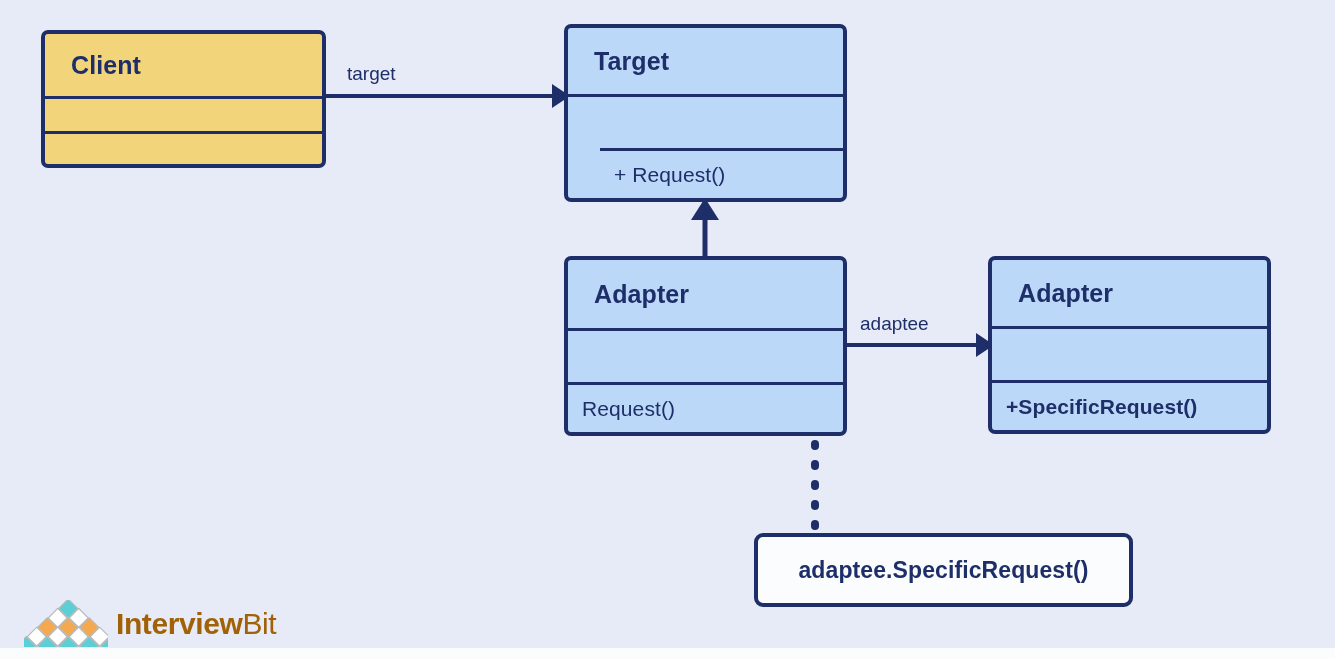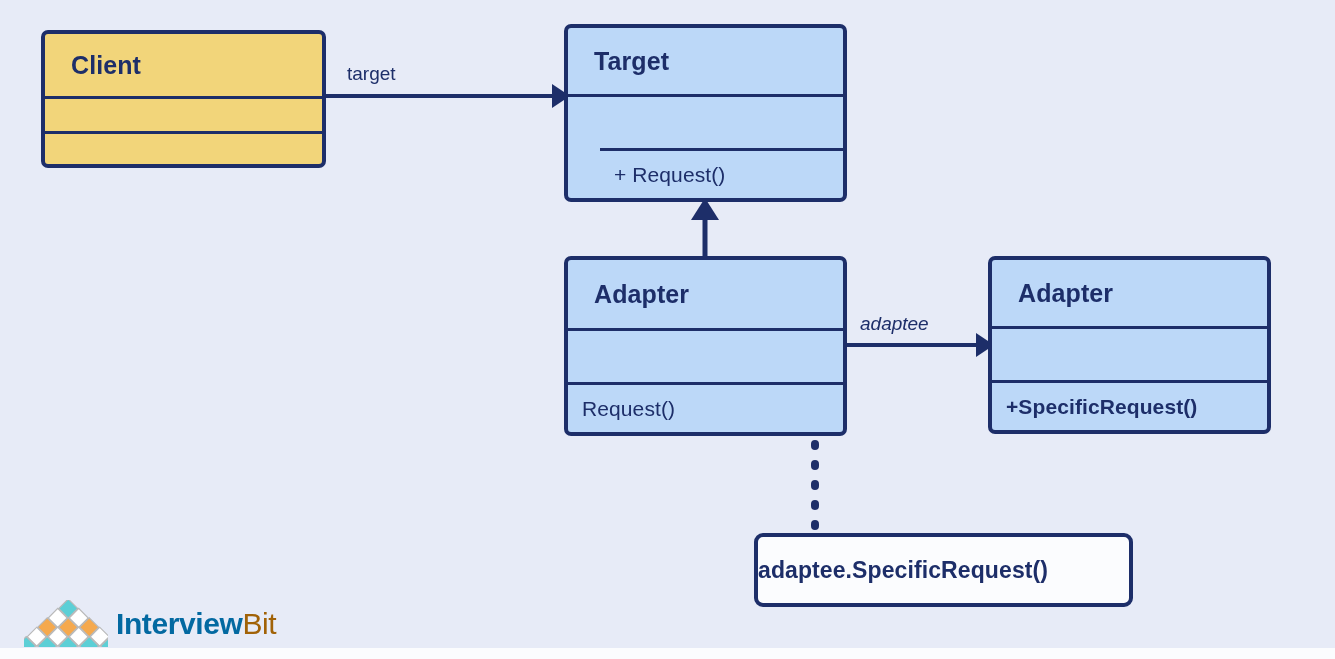--- a/index.html
+++ b/index.html
@@ -105,38 +105,38 @@
   #note-box {
     position: absolute;
     box-sizing: border-box;
     left: 754px; top: 533px;
     width: 379px; height: 74px;
     background: #fbfcfe;
     border: 4px solid #1d2e69;
     border-radius: 9px;
     display: flex;
     align-items: center;
-    justify-content: flex-start;
+    justify-content: center;
   }
   #note-box .note-text {
     font-size: 23px;
     font-weight: bold;
     color: #1d2e69;
     letter-spacing: 0.1px;
   }
 
   
   .edge-label {
     position: absolute;
     font-size: 19px;
     color: #1d2e69;
     white-space: nowrap;
   }
   #label-target  { left: 347px; top: 63px; }
-  #label-adaptee { left: 860px; top: 313px; font-style: italic; }
+  #label-adaptee { left: 860px; top: 313px; }
 
   
   #connectors {
     position: absolute;
     left: 0; top: 0;
     width: 1335px; height: 659px;
     pointer-events: none;
   }
 
   
@@ -145,21 +145,21 @@
     left: 24px; top: 600px;
     display: flex;
     align-items: center;
   }
   #logo .logo-mark { margin-right: 8px; }
   #logo .logo-text {
     font-size: 30px;
     letter-spacing: -0.4px;
     line-height: 1;
   }
-  #logo .logo-text .t1 { font-weight: bold; color: #0369a1; }
+  #logo .logo-text .t1 { font-weight: bold; color: #a16207; }
   #logo .logo-text .t2 { font-weight: normal; color: #a16207; }
 </style>
 </head>
 <body>
 
 <div id="canvas">
 
   <svg id="connectors" viewBox="0 0 1335 659" width="1335" height="659" xmlns="http://www.w3.org/2000/svg">
 
     <g>

